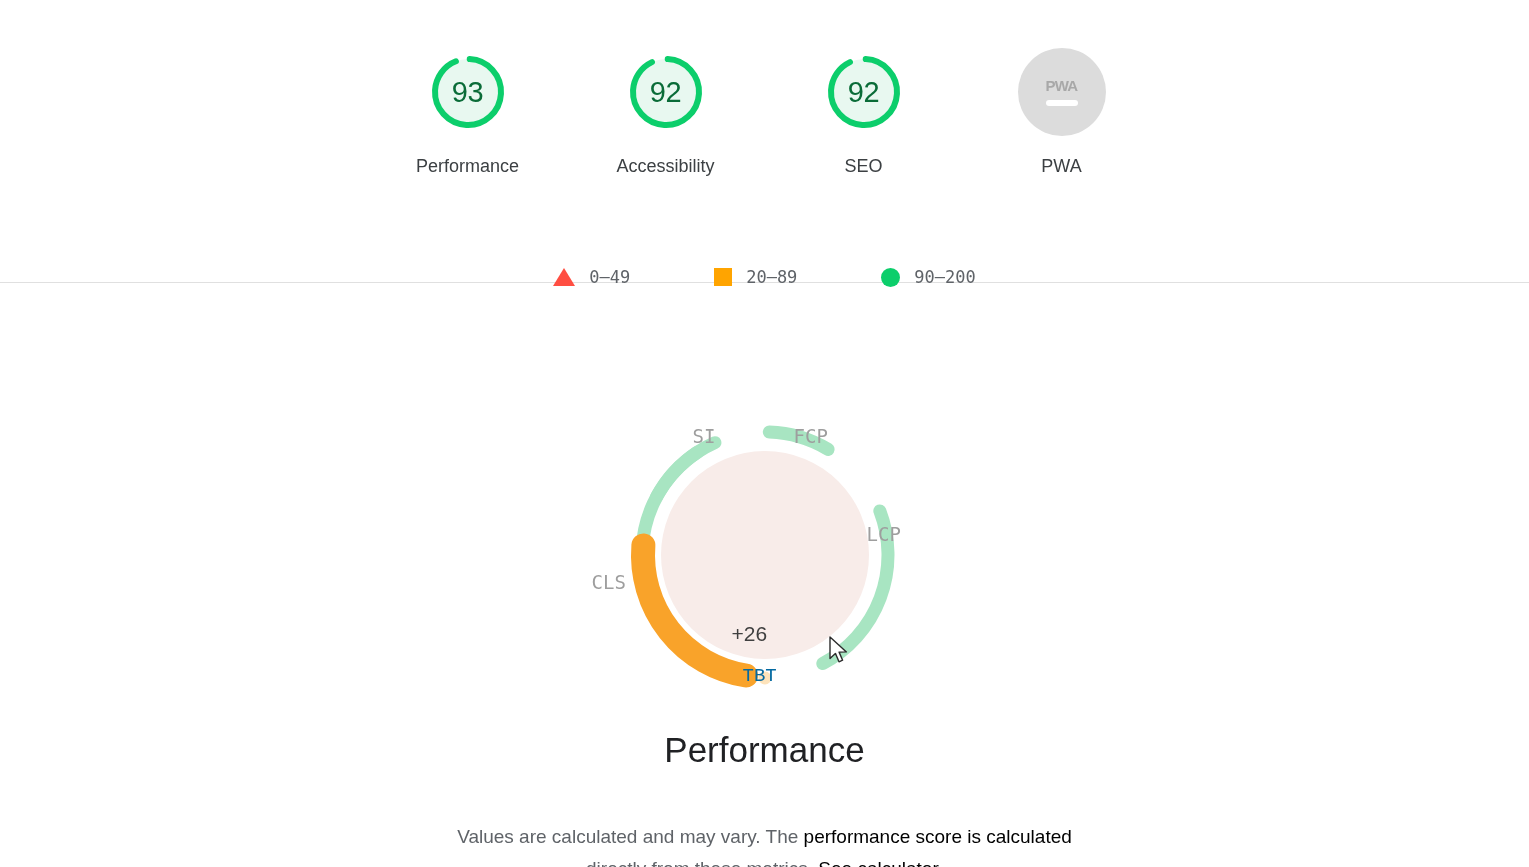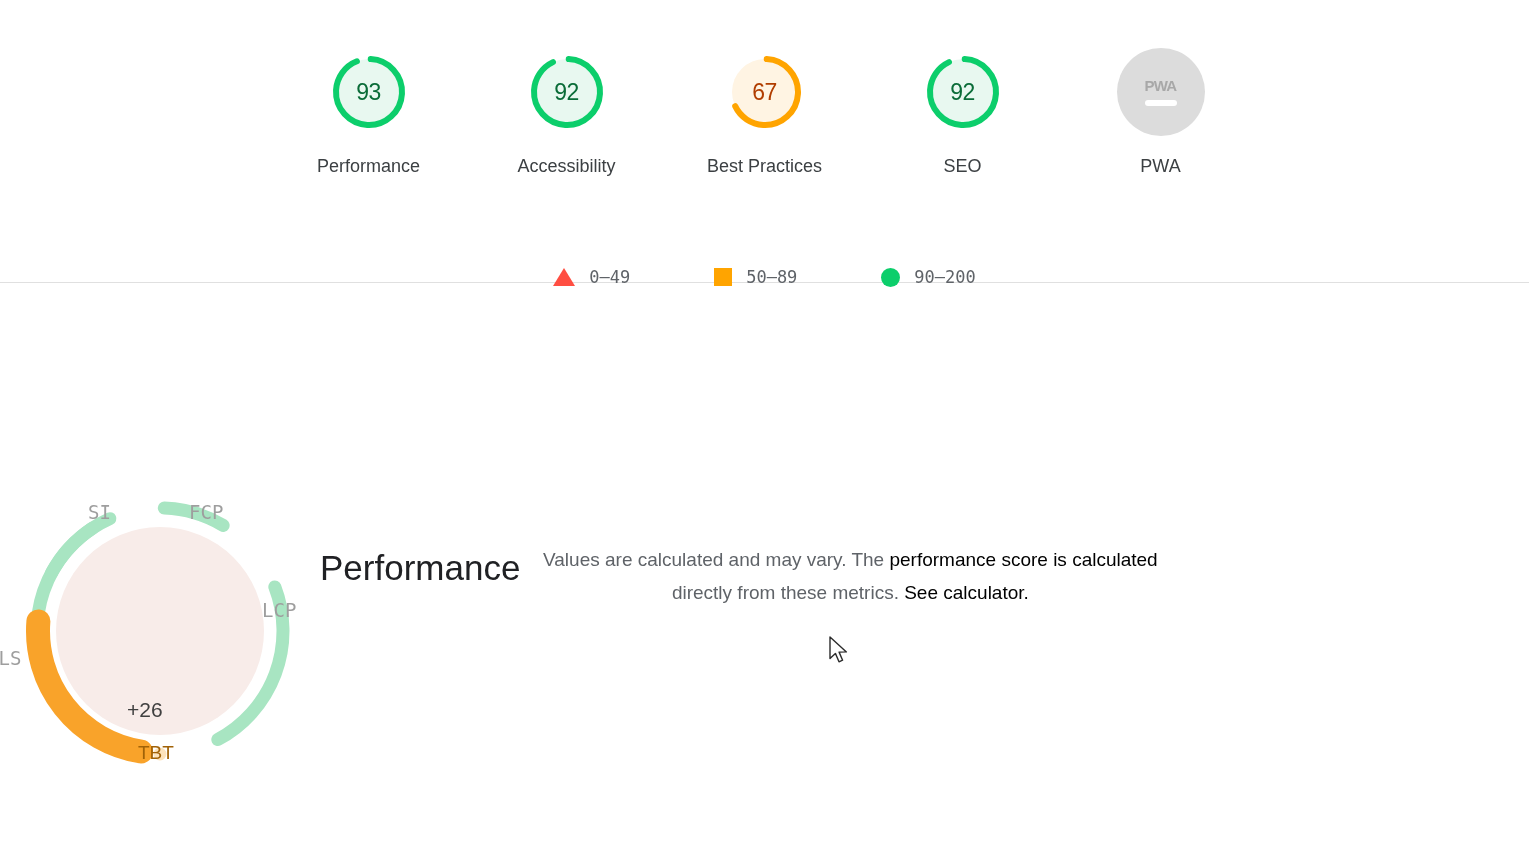--- a/index.html
+++ b/index.html
@@ -55,21 +55,21 @@
   .gauge-svg-holder svg { display: block; }
 
   .gauge-percentage {
     position: absolute;
     top: 0; left: 0;
     width: 88px;
     height: 88px;
     display: flex;
     align-items: center;
     justify-content: center;
-    font-size: 23px;
+    font-size: 29px;
     font-family: "Liberation Sans", sans-serif;
     line-height: 1;
     letter-spacing: -0.5px;
   }
 
   .gauge-label {
     margin-top: 20px;
     font-size: 18px;
     color: #3c4043;
     line-height: 1.2;
@@ -145,21 +145,21 @@
   }
 
   
   .breakdown {
     position: absolute;
     top: 283px;
     left: 0;
     width: 1529px;
     height: 584px;
     display: flex;
-    flex-direction: row;
+    flex-direction: column;
     align-items: center;
   }
 
   .donut-holder {
     position: relative;
     width: 320px;
     height: 320px;
     margin-top: 112px;
   }
   .donut-holder svg { display: block; overflow: visible; }
@@ -185,22 +185,22 @@
     color: #404040;
     font-family: "Liberation Sans", sans-serif;
     line-height: 1;
     white-space: nowrap;
   }
   .hovered-metric-label {
     position: absolute;
     left: 138px;
     top: 272px;
     font-size: 19px;
-    color: #a16207;
-    font-family: Liberation Sans, sans-serif;
+    color: #0369a1;
+    font-family: Liberation Mono, monospace;
     line-height: 1;
     white-space: nowrap;
   }
 
   .breakdown-title {
     margin-top: 16px;
     font-size: 35px;
     font-weight: normal;
     color: #202124;
     line-height: 1.1;
@@ -255,30 +255,20 @@
         <span class="gauge-svg-holder">
           <svg width="88" height="88" viewBox="0 0 88 88" aria-hidden="true">
             <circle cx="44" cy="44" r="33" fill="#e8f8f0"></circle>
             <circle cx="44" cy="44" r="33" fill="none" stroke="#0cce6b" stroke-width="6" stroke-linecap="round" stroke-dasharray="190.8 207.3" transform="rotate(-87 44 44)"></circle>
           </svg>
           <span class="gauge-percentage" style="color:#0a6c38">92</span>
         </span>
         <span class="gauge-label">Accessibility</span>
       </a>
 
-      <a class="gauge-wrapper" href="#best-practices">
-        <span class="gauge-svg-holder">
-          <svg width="88" height="88" viewBox="0 0 88 88" aria-hidden="true">
-            <circle cx="44" cy="44" r="33" fill="#fff4e3"></circle>
-            <circle cx="44" cy="44" r="33" fill="none" stroke="#ffa400" stroke-width="6" stroke-linecap="round" stroke-dasharray="138.9 207.3" transform="rotate(-87 44 44)"></circle>
-          </svg>
-          <span class="gauge-percentage" style="color:#b13d00">67</span>
-        </span>
-        <span class="gauge-label">Best Practices</span>
-      </a>
 
       <a class="gauge-wrapper" href="#seo">
         <span class="gauge-svg-holder">
           <svg width="88" height="88" viewBox="0 0 88 88" aria-hidden="true">
             <circle cx="44" cy="44" r="33" fill="#e8f8f0"></circle>
             <circle cx="44" cy="44" r="33" fill="none" stroke="#0cce6b" stroke-width="6" stroke-linecap="round" stroke-dasharray="190.8 207.3" transform="rotate(-87 44 44)"></circle>
           </svg>
           <span class="gauge-percentage" style="color:#0a6c38">92</span>
         </span>
         <span class="gauge-label">SEO</span>
@@ -294,21 +284,21 @@
 
     </div>
 
     <div class="legend-row">
       <div class="legend-item">
         <span class="swatch-triangle"></span>
         <span class="legend-text">0–49</span>
       </div>
       <div class="legend-item">
         <span class="swatch-square"></span>
-        <span class="legend-text">50–89</span>
+        <span class="legend-text">20–89</span>
       </div>
       <div class="legend-item">
         <span class="swatch-circle"></span>
         <span class="legend-text">90–200</span>
       </div>
     </div>
 
   </div>
 
   <div class="breakdown">

